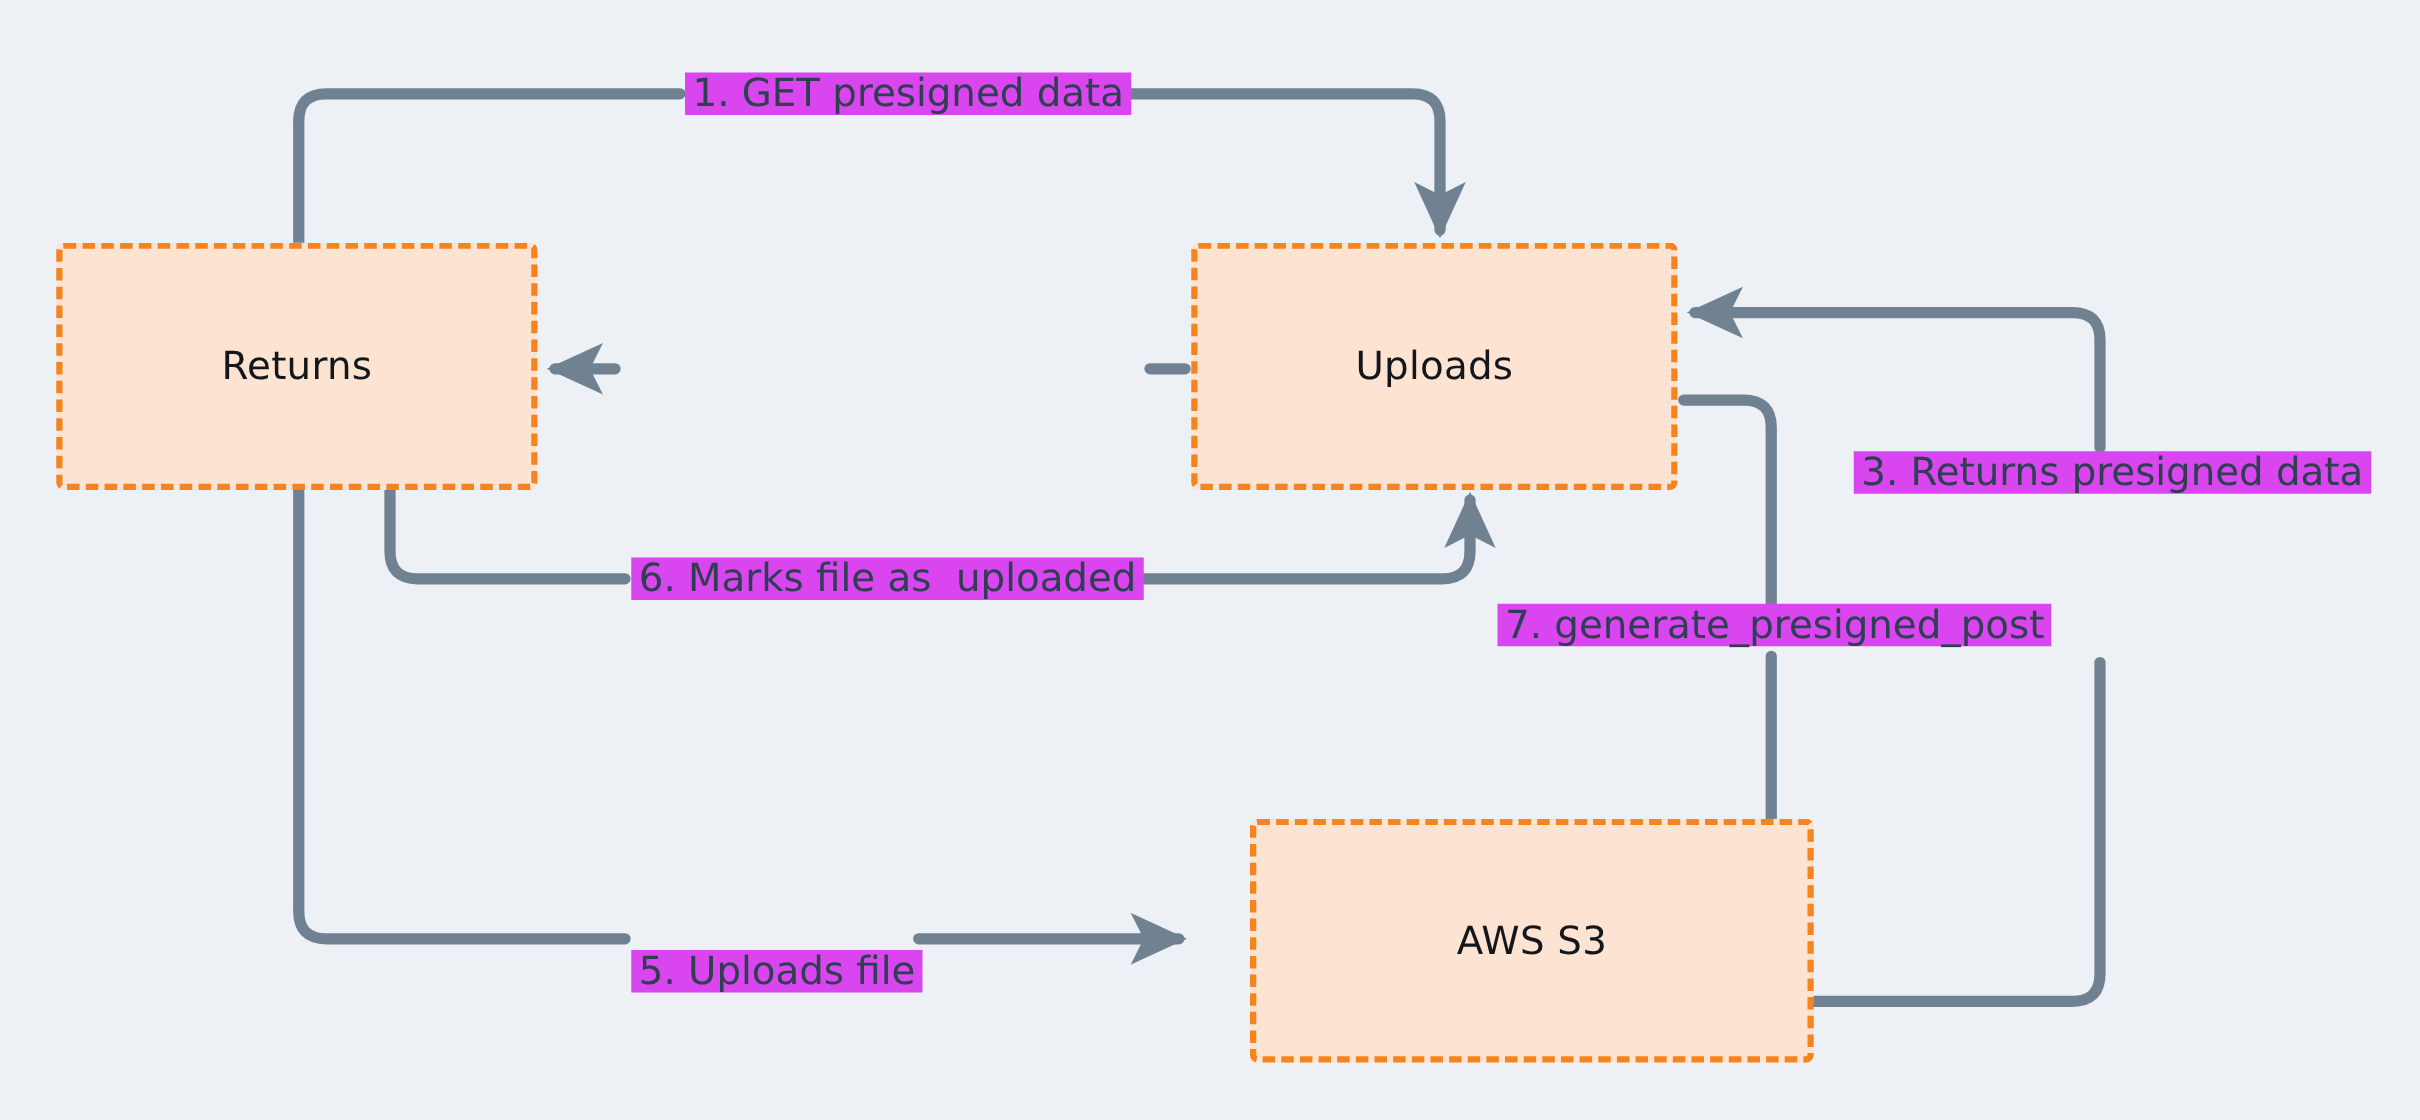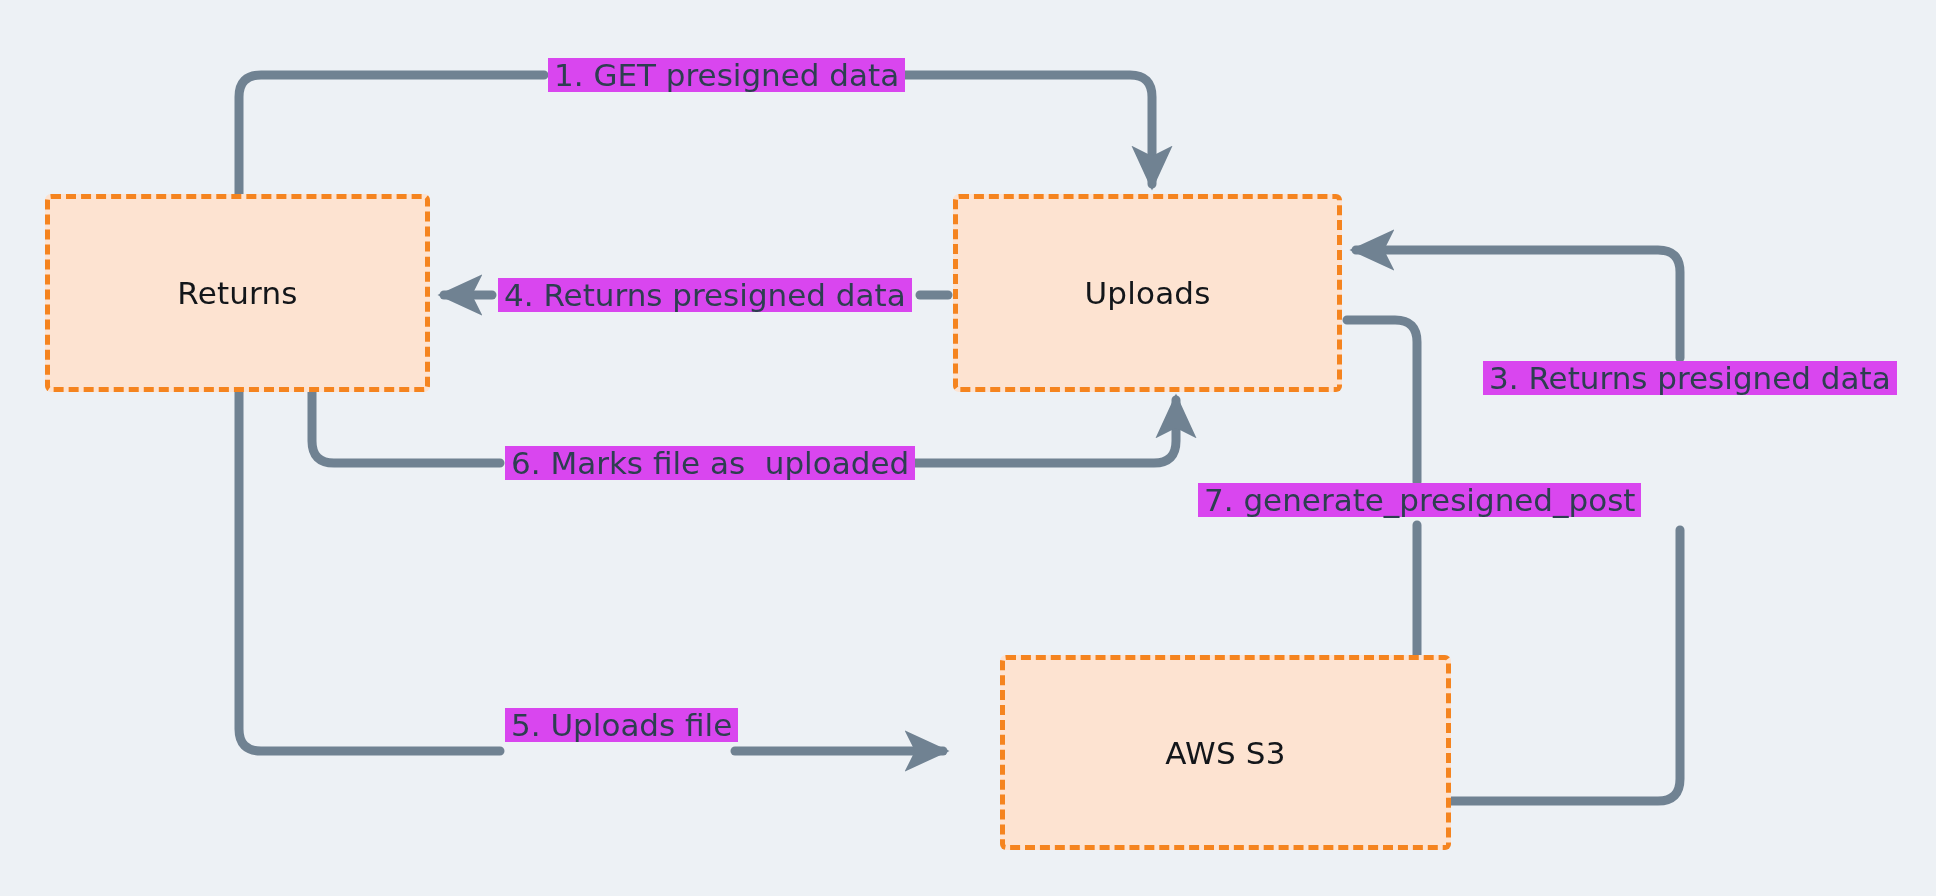--- a/index.html
+++ b/index.html
@@ -90,23 +90,22 @@
   <div class="node" style="left:953px; top:194px; width:389px; height:198px;">
     <span class="node-label">Uploads</span>
   </div>
 
   <div class="node" style="left:1000px; top:655px; width:451px; height:195px;">
     <span class="node-label">AWS S3</span>
   </div>
 
   <div class="edge-label" style="left:548px; top:58px;">1. GET presigned data</div>
 
-  <div class="edge-label" style="left:498px; top:278px;">4. Returns presigned data</div>
 
   <div class="edge-label" style="left:505px; top:446px;">6. Marks file as  uploaded</div>
 
   <div class="edge-label" style="left:1198px; top:483px;">7. generate_presigned_post</div>
 
   <div class="edge-label" style="left:1483px; top:333px;margin-top:28px;">3. Returns presigned data</div>
 
-  <div class="edge-label" style="left:505px; top:708px;">5. Uploads file</div>
+  <div class="edge-label" style="left:505px; top:760px;">5. Uploads file</div>
 
 </div>
 
 </body></html>

